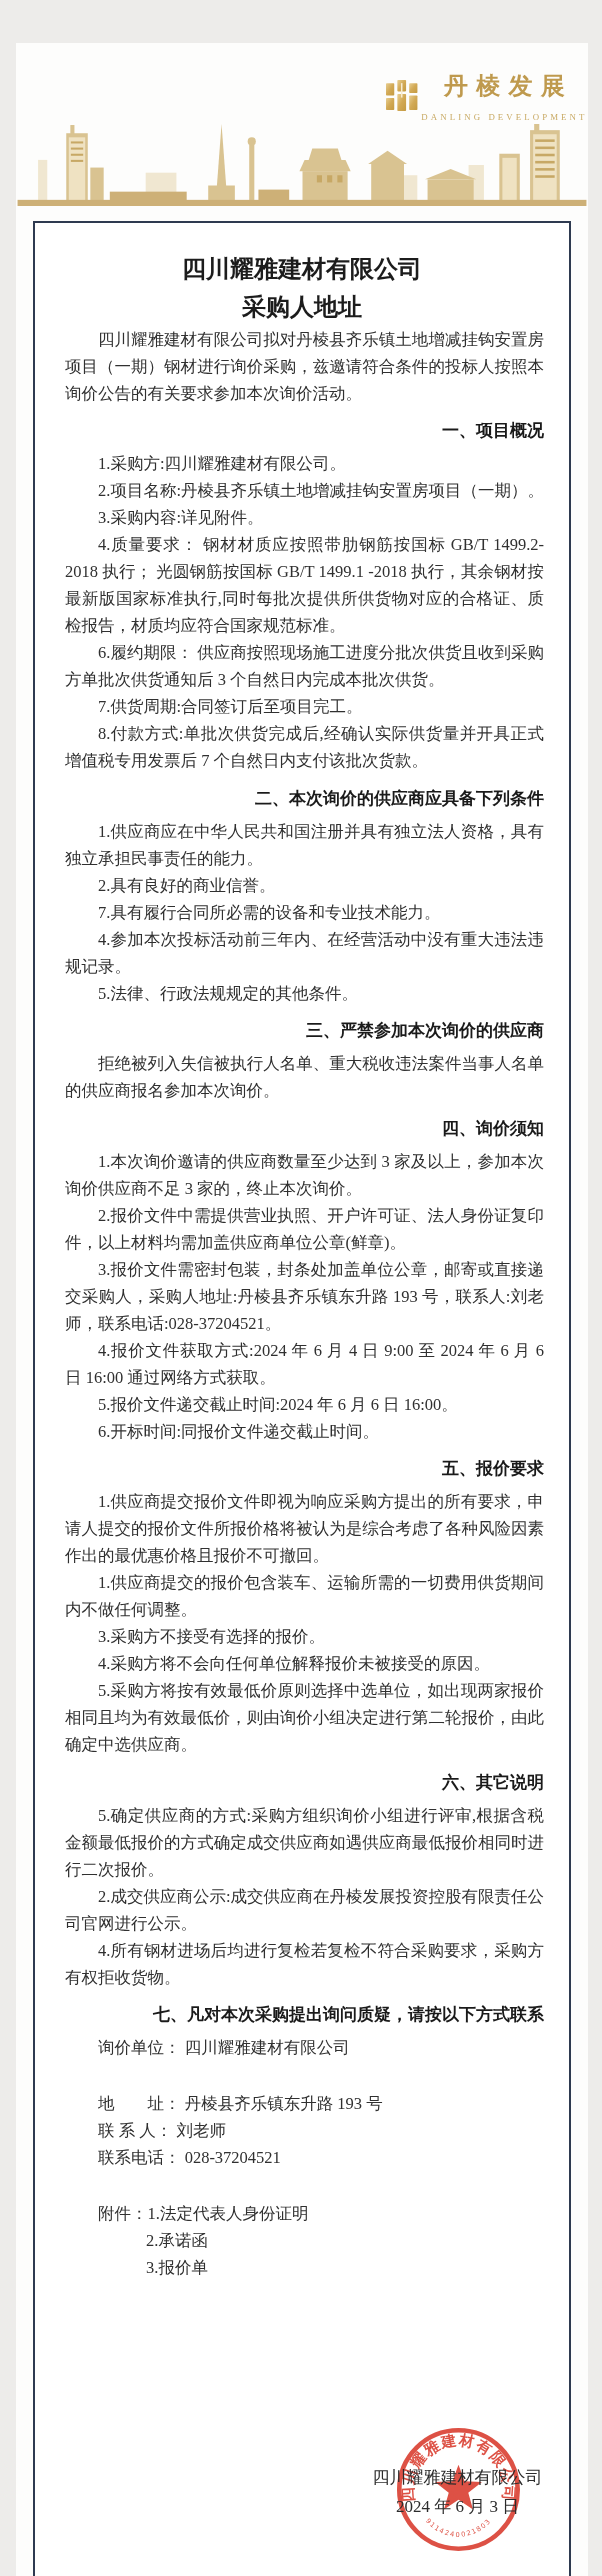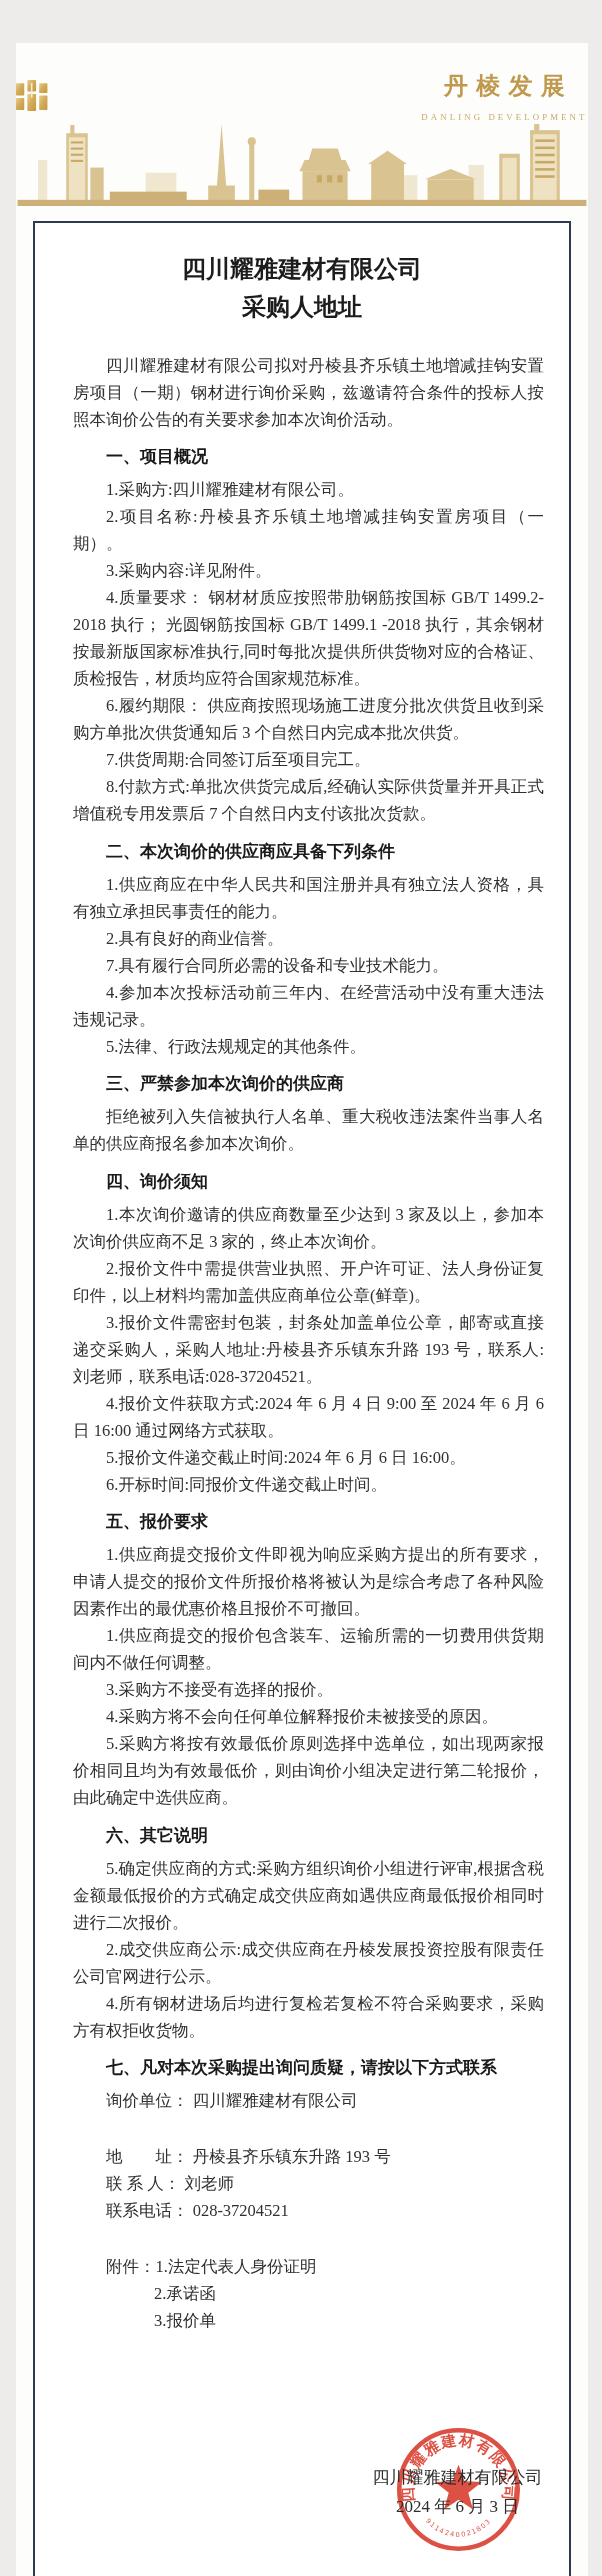--- a/index.html
+++ b/index.html
@@ -9,21 +9,21 @@
     font-family:"Liberation Serif","DejaVu Serif",serif;
     color:#2e2e2e;overflow:hidden;
   }
   .sheet{
     position:absolute;left:15.5px;top:43px;width:572px;height:3015px;
     background:#fdfdfc;
   }
   
   .brand-row{
     position:absolute;left:0;top:27px;width:100%;
-    display:flex;justify-content:space-between;align-items:center;gap:1px;
+    display:flex;justify-content:flex-end;align-items:center;gap:1px;
   }
   .brand-text{display:flex;flex-direction:column;align-items:center;}
   .brand-cn{
     font-size:24px;font-weight:bold;color:#bf9a4e;letter-spacing:8.2px;
     text-indent:8.2px;font-family:"Liberation Serif","DejaVu Serif",serif;
   }
   .brand-en{
     margin-top:10px;font-size:8.8px;color:#c8a963;letter-spacing:3.1px;
     font-family:"Liberation Serif","DejaVu Serif",serif;
   }
@@ -31,27 +31,27 @@
   
   .doc-box{
     position:absolute;left:17.5px;top:178px;width:538px;height:2761px;
     box-sizing:border-box;border:2.6px solid #2e3a50;background:#ffffff;
   }
   .doc-title{
     margin:27px 0 0 0;text-align:center;font-weight:bold;color:#1c1c1c;
     font-size:24px;line-height:38px;
   }
   .doc-body{
-    margin-top:26px;padding:0 25px 0 38px;
+    padding:0 25px 0 30px;
     font-size:16.5px;line-height:27px;text-align:justify;color:#303030;
   }
   .doc-body p{margin:0;text-indent:33px;}
   p.blk-h{
     font-weight:bold;color:#1a1a1a;font-size:17px;margin:10.3px 0 6.2px 0;
-    font-family:"Liberation Sans","DejaVu Sans",sans-serif;text-align:left;
+    font-family:"Liberation Sans","DejaVu Sans",sans-serif;text-align:right;
   }
   div.blk-gap{height:29px;}
   p.blk-attach{text-indent:81px;}
   
   .signature{
     position:absolute;left:309px;top:2240px;width:227px;text-align:center;
     font-size:17px;line-height:29px;color:#2c2c2c;z-index:2;
   }
   .seal{position:absolute;left:354px;top:2197px;width:139px;height:139px;z-index:1;opacity:.88;}
 </style>

